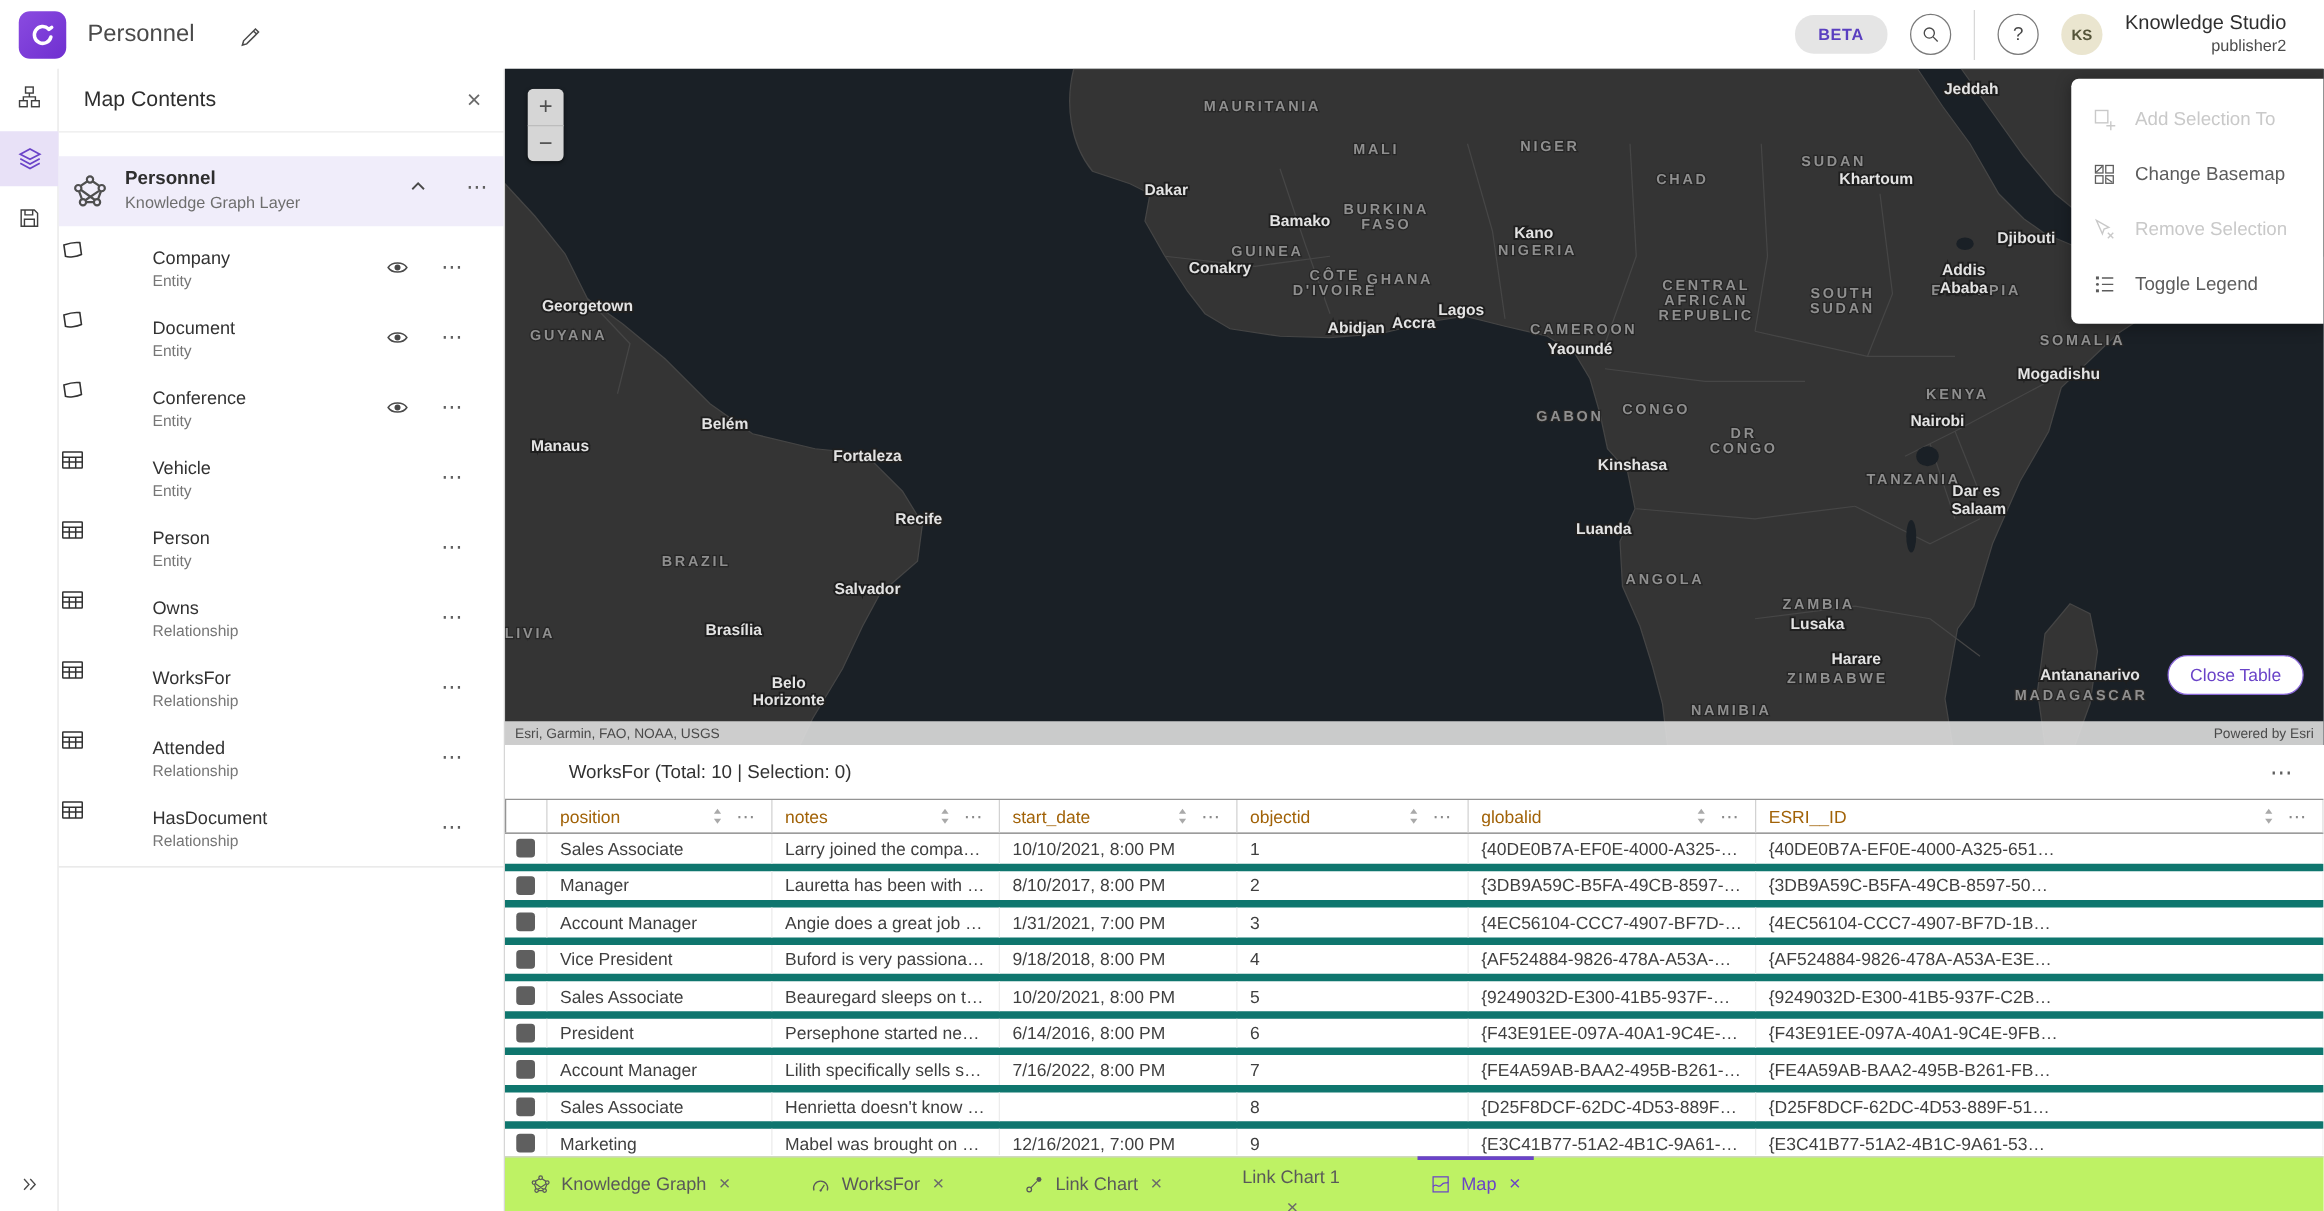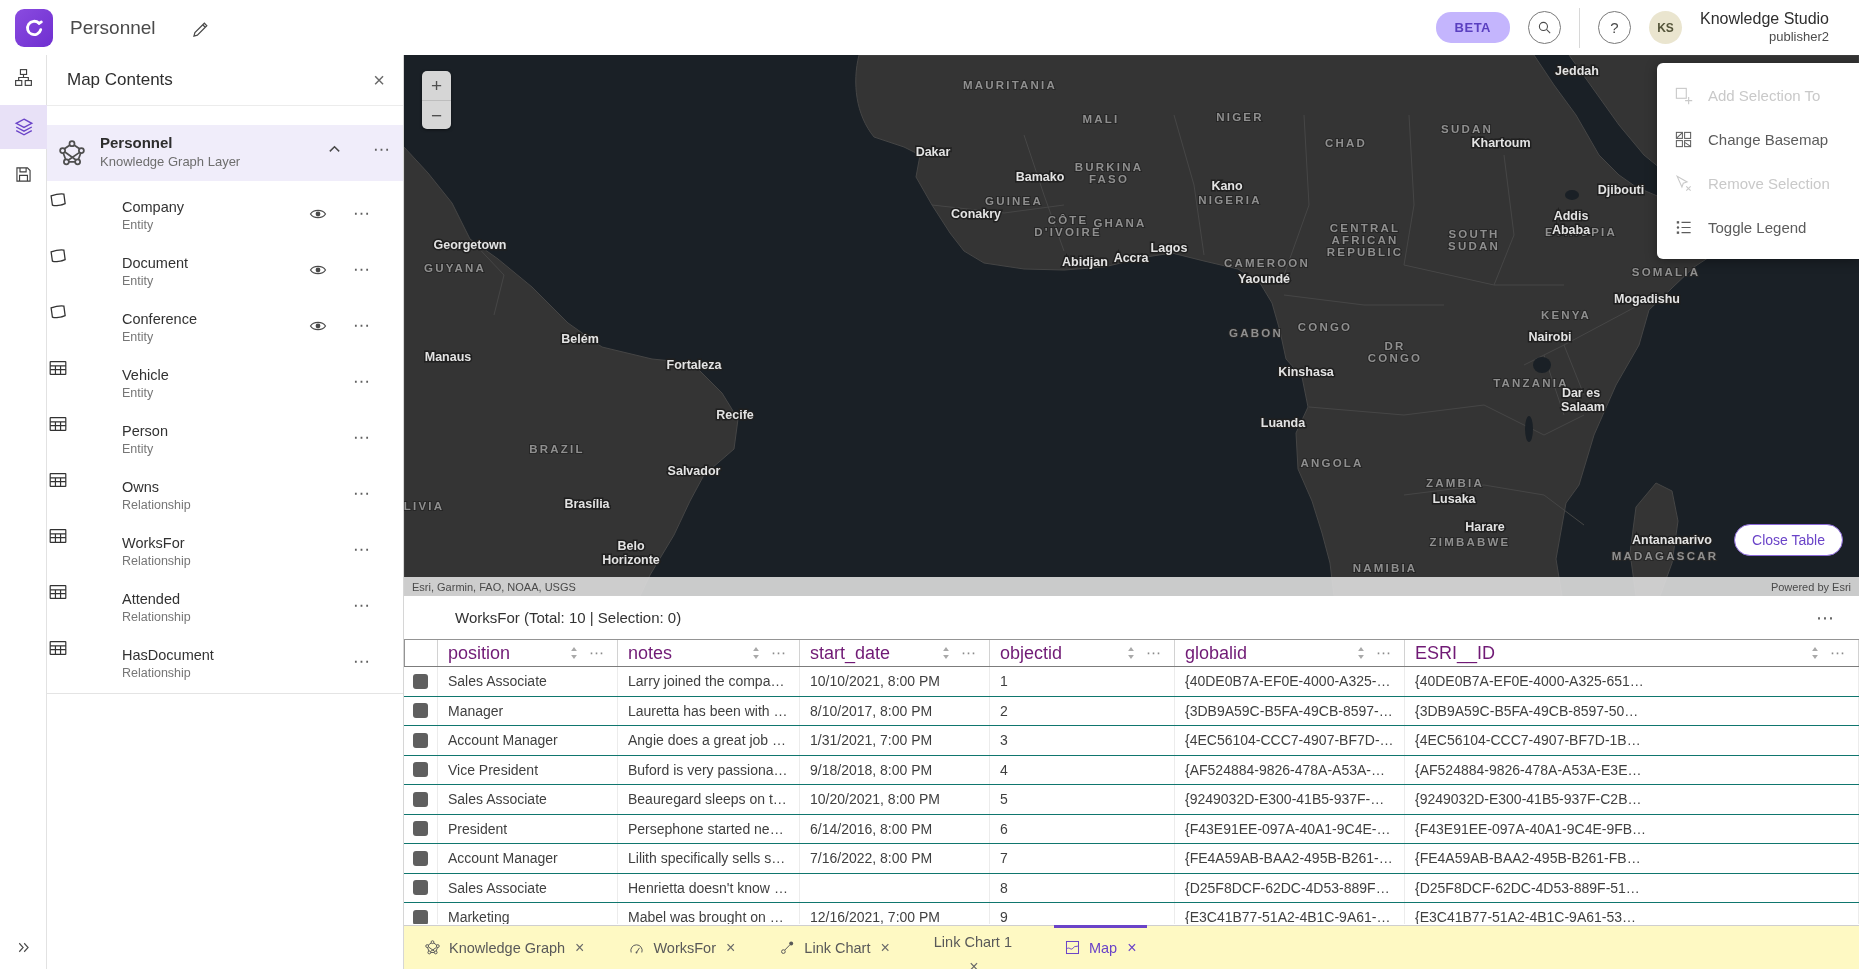--- a/index.html
+++ b/index.html
@@ -6,21 +6,21 @@
   html,body { width:1859px; height:969px; overflow:hidden; background:#fff;
     font-family:"Liberation Sans",sans-serif; color:#323232; }
 
   
   .header { height:55px; position:relative; background:#fff; display:flex; align-items:center; }
   .logo { position:absolute; left:15px; top:9px; width:38px; height:38px; border-radius:9px;
     background:linear-gradient(135deg,#8a4be0,#6f2fd0); display:flex; align-items:center; justify-content:center; }
   .app-title { position:absolute; left:70px; top:17px; font-size:19px; color:#4a4a4a; }
   .pencil-btn { position:absolute; left:190px; top:18px; width:22px; height:22px; border:0; background:none; cursor:pointer; color:#4a4a4a;}
   .hright { position:absolute; right:30px; top:0; height:55px; display:flex; align-items:center; gap:18px; }
-  .beta-pill { background:#c4b5fd; color:#5a3fc0; font-size:13px; font-weight:bold; letter-spacing:.5px;
+  .beta-pill { background:#e5e5e5; color:#5a3fc0; font-size:13px; font-weight:bold; letter-spacing:.5px;
     padding:8px 19px; border-radius:15px; border:0; }
   .circle-btn { width:33px; height:33px; border-radius:50%; border:1px solid #7a7a7a; background:#fff;
     display:flex; align-items:center; justify-content:center; color:#4a4a4a; font-size:15px; cursor:pointer; }
   .hdivider { width:1px; height:40px; background:#d8d8d8; }
   .avatar { width:33px; height:33px; border-radius:50%; background:#eae5cf; color:#55553a;
     font-size:12px; font-weight:bold; display:flex; align-items:center; justify-content:center; }
   .brand-block { text-align:right; line-height:1.25; }
   .brand-name { font-size:16px; color:#2e2e2e; }
   .brand-user { font-size:13px; color:#4c4c4c; }
 
@@ -92,34 +92,34 @@
 
   
   .table-sec { flex:1; position:relative; overflow:hidden; background:#fff; }
   .title-row { height:43px; display:flex; align-items:center; padding:0 24px 0 51px; }
   .table-title { font-size:15px; color:#323232; }
   .title-dots { margin-left:auto; border:0; background:none; font-size:18px; letter-spacing:1px; color:#5f5f5f; cursor:pointer;}
 
   .thead { display:flex; height:28px; border-top:1px solid #949494; border-bottom:1px solid #7c7c7c; }
   .th { display:flex; align-items:center; padding:0 12px 0 10px; border-right:1px solid #d2d2d2; gap:10px; overflow:hidden;}
   .th:first-child { border-left:1px solid #949494; }
-  .th-label { font-size:18px; color:#701a75; white-space:nowrap; overflow:hidden; flex:1; }
+  .th-label { font-size:14px; color:#a16207; white-space:nowrap; overflow:hidden; flex:1; }
   .th-dots { border:0; background:none; color:#8a8a8a; font-size:15px; letter-spacing:1px; cursor:pointer; flex:none;}
   .sort-ic { flex:none; cursor:pointer; }
 
   .tbody { height:257px; overflow:hidden; }
-  .tr { display:flex; height:29.5px; border-bottom:1px solid #0f766e; }
+  .tr { display:flex; height:29.5px; border-bottom:6px solid #0f766e; }
   .td { display:flex; align-items:center; padding:0 10px; border-right:1px solid #ececec; font-size:14px; color:#3f3f3f;
     white-space:nowrap; overflow:hidden; text-overflow:ellipsis; }
   .td span{ overflow:hidden; text-overflow:ellipsis; white-space:nowrap; }
   .td.cbx { justify-content:center; padding:0; }
   .checkbox { width:15px; height:15px; background:#5f5f5f; border-radius:3px; border:0; cursor:pointer; }
 
   
-  .tabbar { height:44px; border-top:1px solid #cfcfcf; background:#fef9c3; display:flex; align-items:center; position:relative; flex:none;}
+  .tabbar { height:44px; border-top:1px solid #cfcfcf; background:#bef264; display:flex; align-items:center; position:relative; flex:none;gap:20px;}
   .tab { position:relative; height:44px; display:flex; align-items:center; gap:8px; padding:0 10px;
     background:none; border:0; font-family:inherit; font-size:14.5px; color:#595959; cursor:pointer; }
   .tab .tab-x { font-size:16px; color:#6a6a6a; margin-left:2px; }
   .tab.active { color:#6a43c8; }
   .tab.active .tab-x { color:#6a43c8; }
   .tab-ind { position:absolute; top:-1px; left:0; right:0; height:3px; background:#6a43c8; }
   .ic { display:block; }
   svg.defs {position:absolute; width:0; height:0;}
 </style>
 </head>

